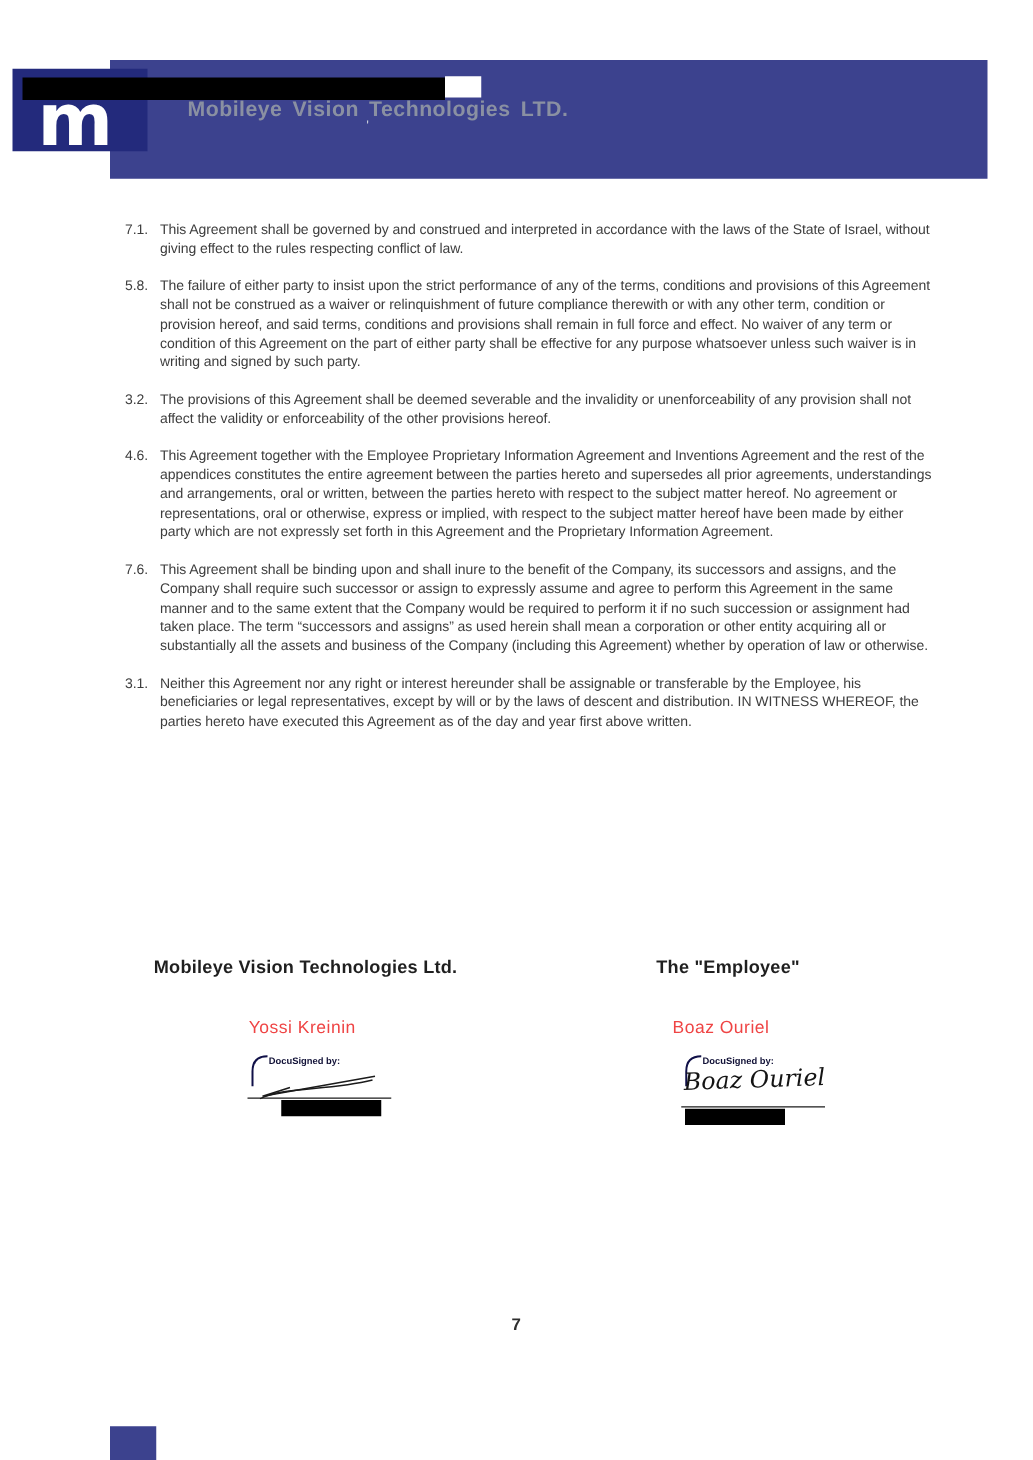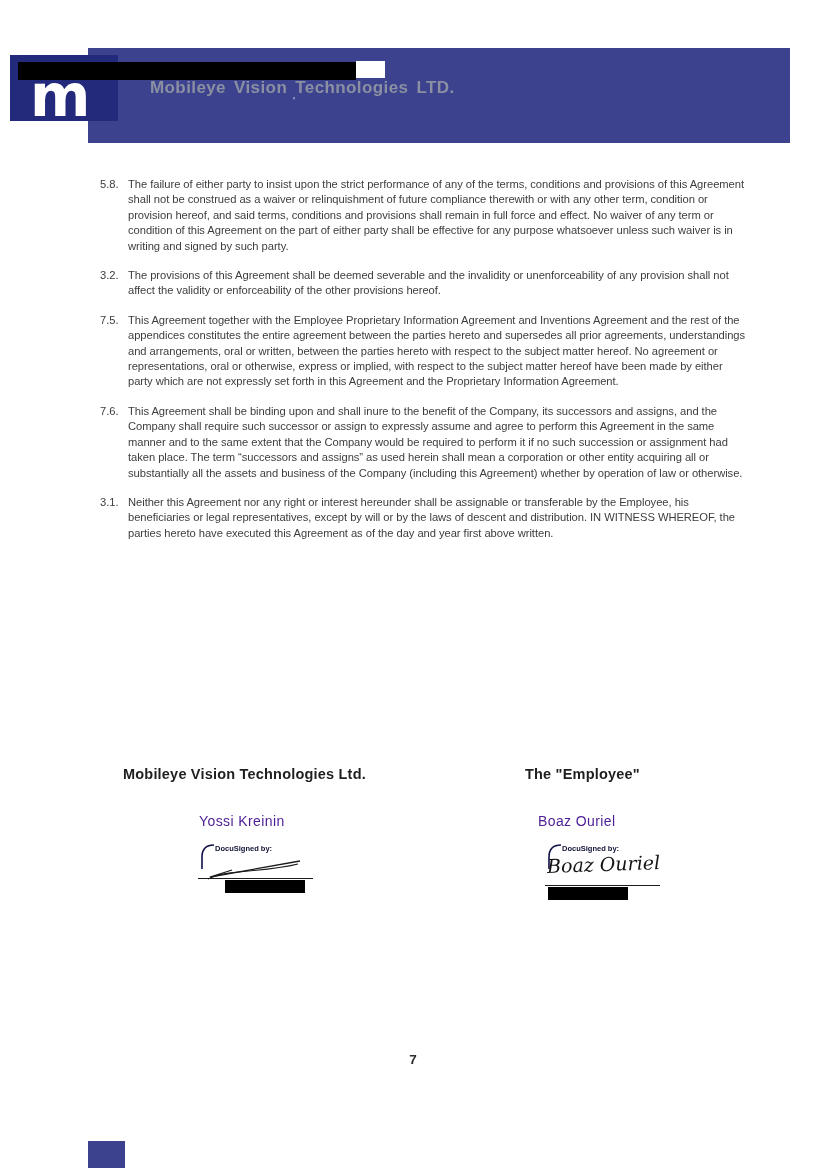--- a/index.html
+++ b/index.html
@@ -29,21 +29,21 @@
   
   .clauses { position:absolute; left:100px; top:177px; width:648px; color:#3d3d3d; z-index:1; }
   .clause { display:flex; margin-bottom:14px; font-size:11.2px; line-height:15.4px; letter-spacing:-0.05px; }
   .clause .num { width:23px; flex:none; margin-right:5px; }
   .clause .txt { flex:1; }
 
   
   .sig-title { position:absolute; font-size:14.5px; font-weight:bold; color:#1f1f1f; letter-spacing:0.2px; white-space:nowrap; }
   .sig-title-left  { left:123px; top:766px; }
   .sig-title-right { left:525px; top:766px; }
-  .sig-name { position:absolute; font-size:14px; color:#4c1d95; letter-spacing:0.4px; white-space:nowrap; }
+  .sig-name { position:absolute; font-size:14px; color:#ef4444; letter-spacing:0.4px; white-space:nowrap; }
   .sig-name-left  { left:199px; top:813px; }
   .sig-name-right { left:538px; top:813px; }
 
   .ds-block { position:absolute; width:118px; height:64px; z-index:2; }
   .ds-left  { left:198px; top:841px; }
   .ds-right { left:545px; top:841px; }
   .ds-hook { position:absolute; left:0; top:0; }
   .ds-label { position:absolute; left:17px; top:3px; font-size:7.5px; font-weight:bold; color:#101036; white-space:nowrap; }
   .ds-line { position:absolute; left:0; height:1px; background:#1c1c1c; }
   .ds-left  .ds-line { top:37px; width:115px; }
@@ -72,29 +72,33 @@
   <div class="logo-box">
     <span class="logo-m">m</span>
   </div>
   <div class="company">Mobileye Vision Technologies LTD.</div>
   <div class="redact-header"></div>
   <div class="white-patch"></div>
   <div class="stray-mark">'</div>
 
   <div class="clauses">
     <div class="clause">
+      <span class="num">7.1.</span>
+      <p class="txt">This Agreement shall be governed by and construed and interpreted in accordance with the laws of the State of Israel, without giving effect to the rules respecting conflict of law.</p>
+    </div>
+    <div class="clause">
       <span class="num">5.8.</span>
       <p class="txt">The failure of either party to insist upon the strict performance of any of the terms, conditions and provisions of this Agreement shall not be construed as a waiver or relinquishment of future compliance therewith or with any other term, condition or provision hereof, and said terms, conditions and provisions shall remain in full force and effect. No waiver of any term or condition of this Agreement on the part of either party shall be effective for any purpose whatsoever unless such waiver is in writing and signed by such party.</p>
     </div>
     <div class="clause">
       <span class="num">3.2.</span>
       <p class="txt">The provisions of this Agreement shall be deemed severable and the invalidity or unenforceability of any provision shall not affect the validity or enforceability of the other provisions hereof.</p>
     </div>
     <div class="clause">
-      <span class="num">7.5.</span>
+      <span class="num">4.6.</span>
       <p class="txt">This Agreement together with the Employee Proprietary Information Agreement and Inventions Agreement and the rest of the appendices constitutes the entire agreement between the parties hereto and supersedes all prior agreements, understandings and arrangements, oral or written, between the parties hereto with respect to the subject matter hereof. No agreement or representations, oral or otherwise, express or implied, with respect to the subject matter hereof have been made by either party which are not expressly set forth in this Agreement and the Proprietary Information Agreement.</p>
     </div>
     <div class="clause">
       <span class="num">7.6.</span>
       <p class="txt">This Agreement shall be binding upon and shall inure to the benefit of the Company, its successors and assigns, and the Company shall require such successor or assign to expressly assume and agree to perform this Agreement in the same manner and to the same extent that the Company would be required to perform it if no such succession or assignment had taken place. The term “successors and assigns” as used herein shall mean a corporation or other entity acquiring all or substantially all the assets and business of the Company (including this Agreement) whether by operation of law or otherwise.</p>
     </div>
     <div class="clause">
       <span class="num">3.1.</span>
       <p class="txt">Neither this Agreement nor any right or interest hereunder shall be assignable or transferable by the Employee, his beneficiaries or legal representatives, except by will or by the laws of descent and distribution. IN WITNESS WHEREOF, the parties hereto have executed this Agreement as of the day and year first above written.</p>
     </div>

